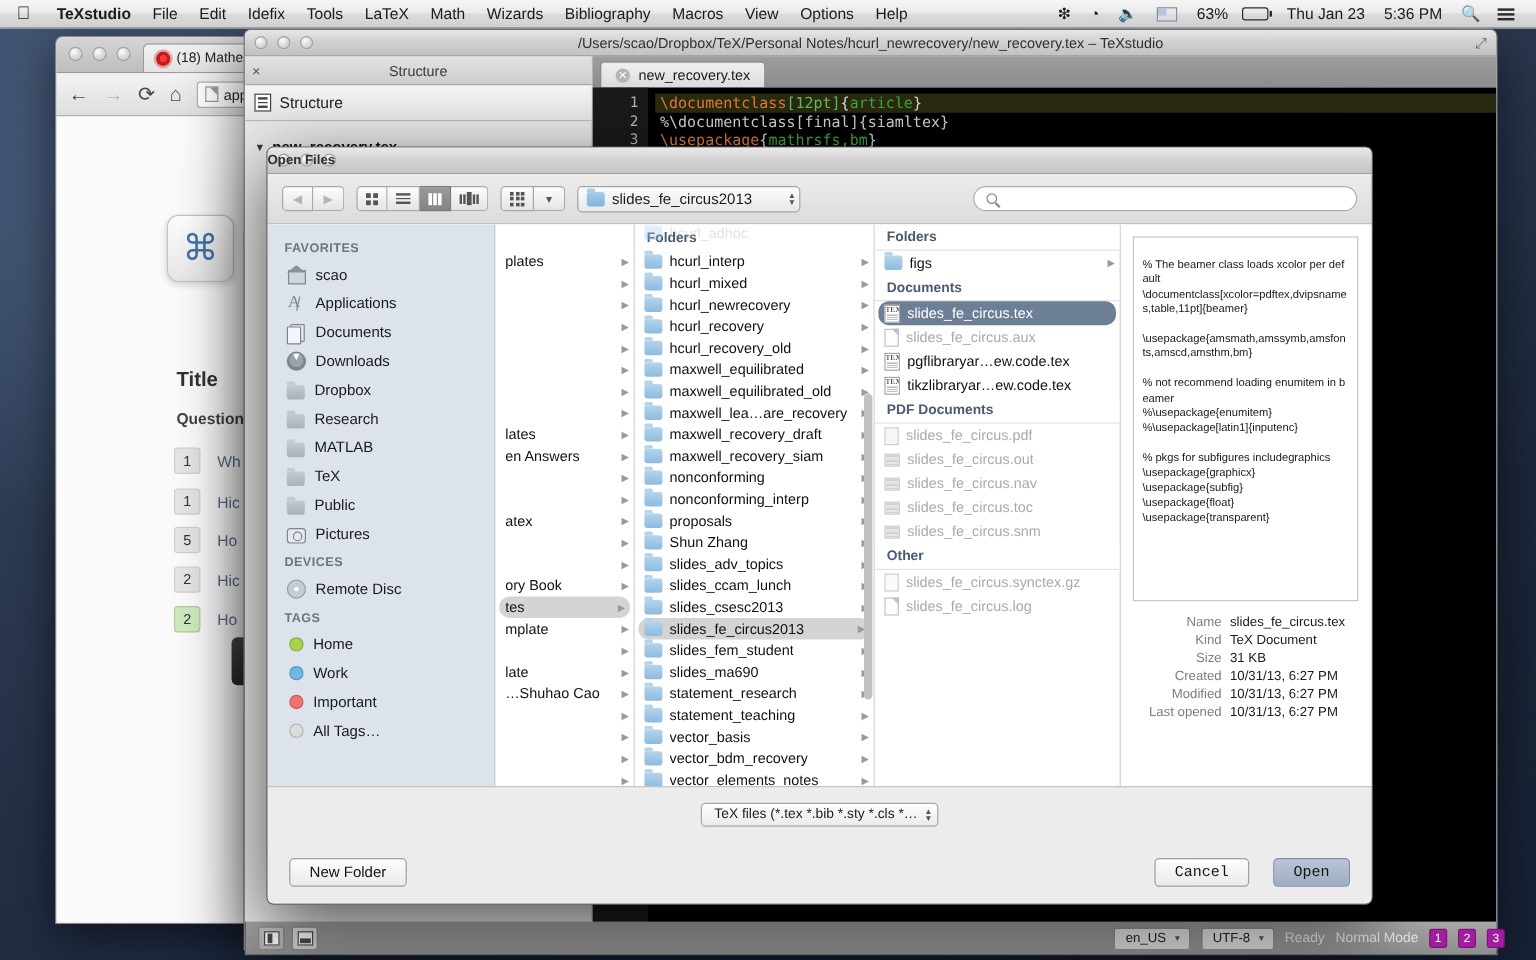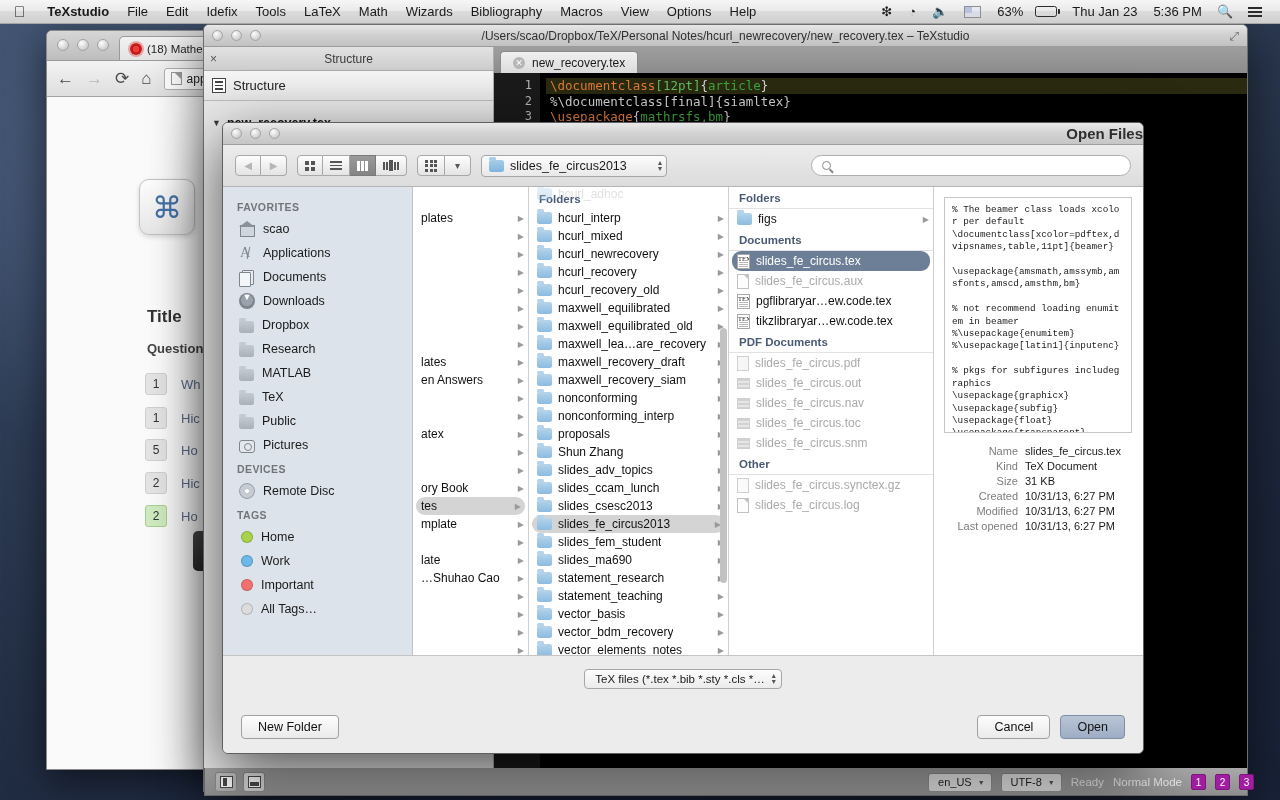--- a/index.html
+++ b/index.html
@@ -262,22 +262,22 @@
   }
   .dlg-title {
     height: 22px;
     background: linear-gradient(to bottom,#e9e9e9 0%,#d2d2d2 50%,#c6c6c6 100%);
     border-bottom: 1px solid #a0a0a0;
     display: flex; align-items: center; position: relative;
   }
   .dlg-title .traffic { padding-left: 8px; }
   .dlg-title .traffic i { width: 11px; height: 11px; }
   .dlg-title .t {
-    position: absolute; left: 0; right: 0; text-align: right;
-    font-size: 15px; font-weight: bold; color: #2f2f2f;
+    position: absolute; left: 0; right: 0; text-align: left;
+    font-size: 11px; font-weight: bold; color: #2f2f2f;
   }
   .dlg-toolbar {
     height: 42px;
     background: linear-gradient(to bottom,#ececec,#dcdcdc);
     border-bottom: 1px solid #b5b5b5;
     display: flex; align-items: center; gap: 10px; padding: 0 12px;
   }
   .seg-group { display: flex; }
   .seg-btn {
     height: 21px; min-width: 26px; padding: 0 7px;
@@ -466,23 +466,23 @@
   .fico.gray { width: 13px; height: 11px; background: repeating-linear-gradient(to bottom,#d2d2d2 0 2px,#e6e6e6 2px 4px); border:1px solid #cfcfcf;}
   .fico.gz { width:12px;height:15px;background:#fafafa;border:1px solid #cfcfcf; }
 
   .preview {
     width: 208px; padding: 10px 10px 8px 10px;
     background: #fff; display: flex; flex-direction: column; gap: 10px;
     overflow: hidden;
   }
   .prev-text {
     border: 1px solid #c6c6c6; background: #fff;
-    padding: 6px 7px; font-family: Liberation Mono, monospace;
+    padding: 16px 7px; font-family: Liberation Sans, sans-serif;
     font-size: 9.3px; line-height: 12.4px; color: #1a1a1a;
-    white-space: pre-wrap; word-break: break-all; height: 236px; overflow: hidden;
+    white-space: pre-wrap; word-break: break-all; height: 304px; overflow: hidden;
   }
   .meta { font-size: 11px; color: #1a1a1a; }
   .meta .r { display: flex; gap: 7px; padding: 1.5px 0; }
   .meta .k { width: 74px; text-align: right; color: #7d7d7d; flex: none; }
   .meta .v { flex: 1; }
 
   .dlg-filterbar {
     height: 46px; background: #ececec; border-top: 1px solid #c4c4c4;
     display: flex; align-items: center; justify-content: center;
   }
@@ -500,21 +500,21 @@
     height: 24px; padding: 0 16px; border-radius: 4px;
     border: 1px solid #a0a0a0;
     background: linear-gradient(to bottom,#fdfdfd,#eaeaea);
     font-size: 12.5px; color: #111;
     display: flex; align-items: center; justify-content: center;
   }
   .btn.primary {
     background: linear-gradient(to bottom,#b9c5d6,#9eadc4);
     border-color: #7e8ea6; color: #121212;
   }
-  .dlg-footer .right { margin-left: auto; display: flex; gap: 10px; }
+  .dlg-footer .right { margin-left: auto; display: flex; gap: 20px; font-family: Liberation Mono, monospace; }
 
   
   .tex-bottom-strip {
     position: absolute; left: 204px; top: 768px; width: 1044px; height: 28px;
     background: linear-gradient(to bottom,#a8a8a8,#8e8e8e);
     border: 1px solid #6e6e6e; border-top: none;
     display: flex; align-items: center; padding-left: 10px; gap: 6px;
     z-index: 12;
   }
   .vbtn {

